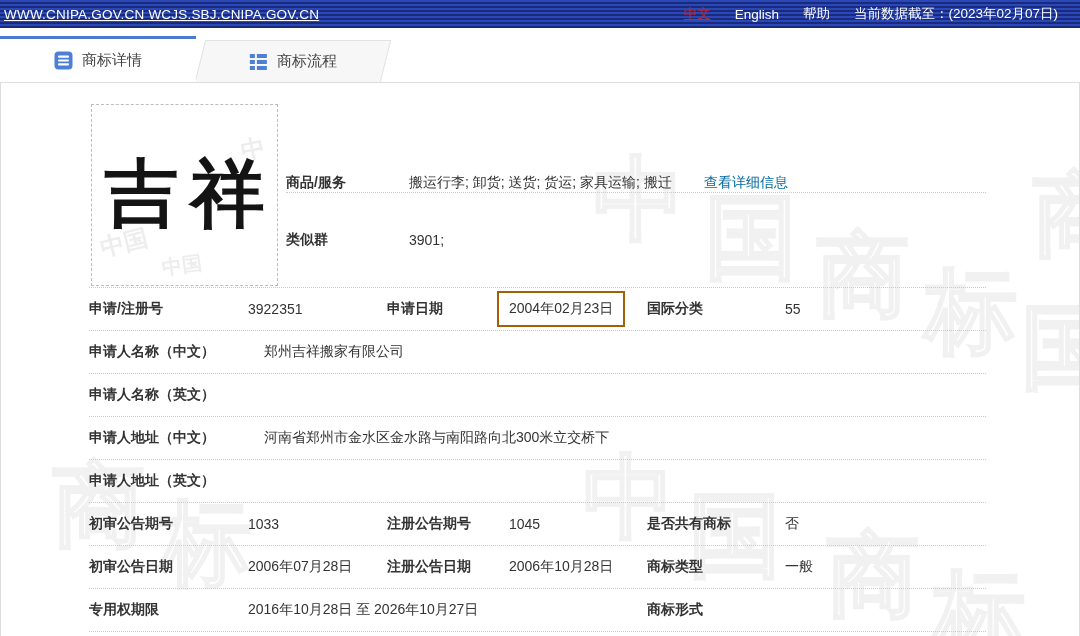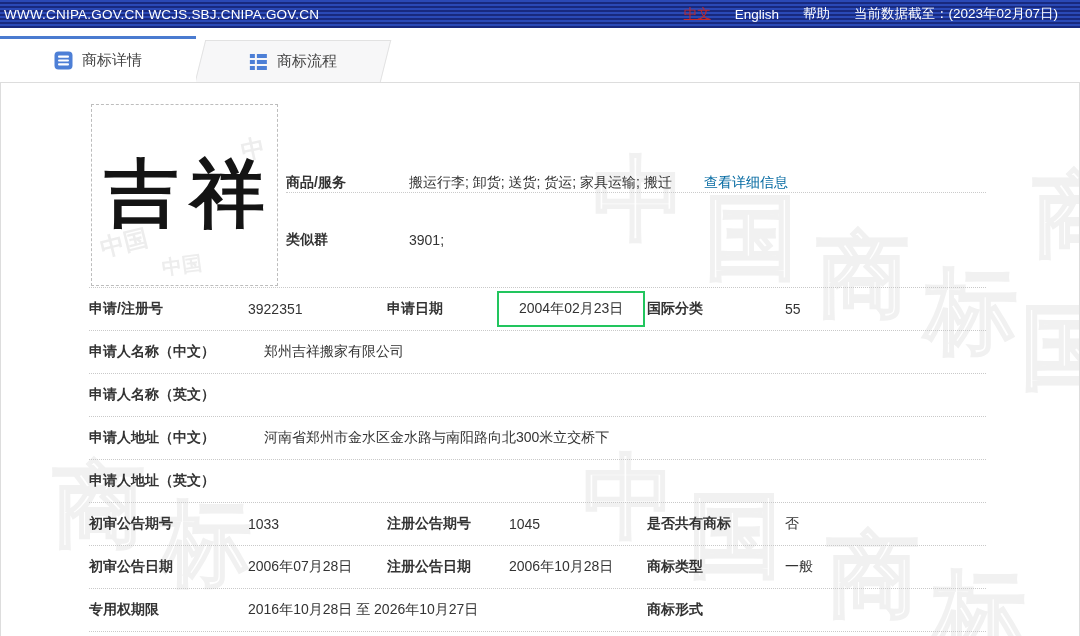--- a/index.html
+++ b/index.html
@@ -5,21 +5,21 @@
   * { margin:0; padding:0; box-sizing:border-box; }
   html,body { width:1080px; height:636px; overflow:hidden; background:#fff;
     font-family:"Liberation Sans","DejaVu Sans",sans-serif; color:#333; }
 
   
   .topbar {
     height:28px; display:flex; align-items:center; padding:0 22px 0 4px;
     background:repeating-linear-gradient(to bottom,#2a49b6 0px,#2a49b6 2px,#18297e 2px,#18297e 4px);
     font-size:13.5px; color:#fff; white-space:nowrap;
   }
-  .topbar .domains { letter-spacing:.2px; }
+  .topbar .domains { letter-spacing:.2px;text-decoration:underline; }
   .topbar .right { margin-left:auto; display:flex; align-items:center; gap:24px; }
   .lang-zh { color:#c42828; text-decoration:underline; cursor:pointer; }
   .lang-en, .help-link { color:#fff; cursor:pointer; }
 
   
   .tabstrip { position:relative; height:54px; background:#fff; }
   .tab { position:absolute; display:flex; align-items:center; justify-content:center;
     gap:9px; font-size:15px; color:#444; cursor:pointer; }
   .tab-active { left:0; top:8px; width:196px; height:46px; background:#fff;
     border-top:3px solid #4a7bd0; z-index:2; }
@@ -58,21 +58,21 @@
   .detail-link { margin-left:32px; color:#0369a1; cursor:pointer; text-decoration:none; }
 
   
   .rows { margin-left:88px; width:897px; border-bottom:1px dotted #c9c9c9; font-size:14px; }
   .row { display:grid; grid-template-columns:159px 139px 122px 138px 138px 1fr;
     height:43px; align-items:center; border-top:1px dotted #c9c9c9; }
   .row.span { grid-template-columns:159px 1fr;gap:16px; }
   .row.term { grid-template-columns:159px 399px 138px 1fr; }
   .lbl { font-weight:bold; color:#333; }
   .val { color:#333; }
-  .hl-box { display:inline-block; border:2px solid #22c55e; padding:7px 20px;
+  .hl-box { display:inline-block; border:2px solid #a16207; padding:7px 10px;
     margin-left:-12px; }
 </style>
 </head>
 <body>
 
 <div class="topbar">
   <span class="domains">WWW.CNIPA.GOV.CN WCJS.SBJ.CNIPA.GOV.CN</span>
   <span class="right">
     <a class="lang-zh">中文</a>
     <a class="lang-en">English</a>

